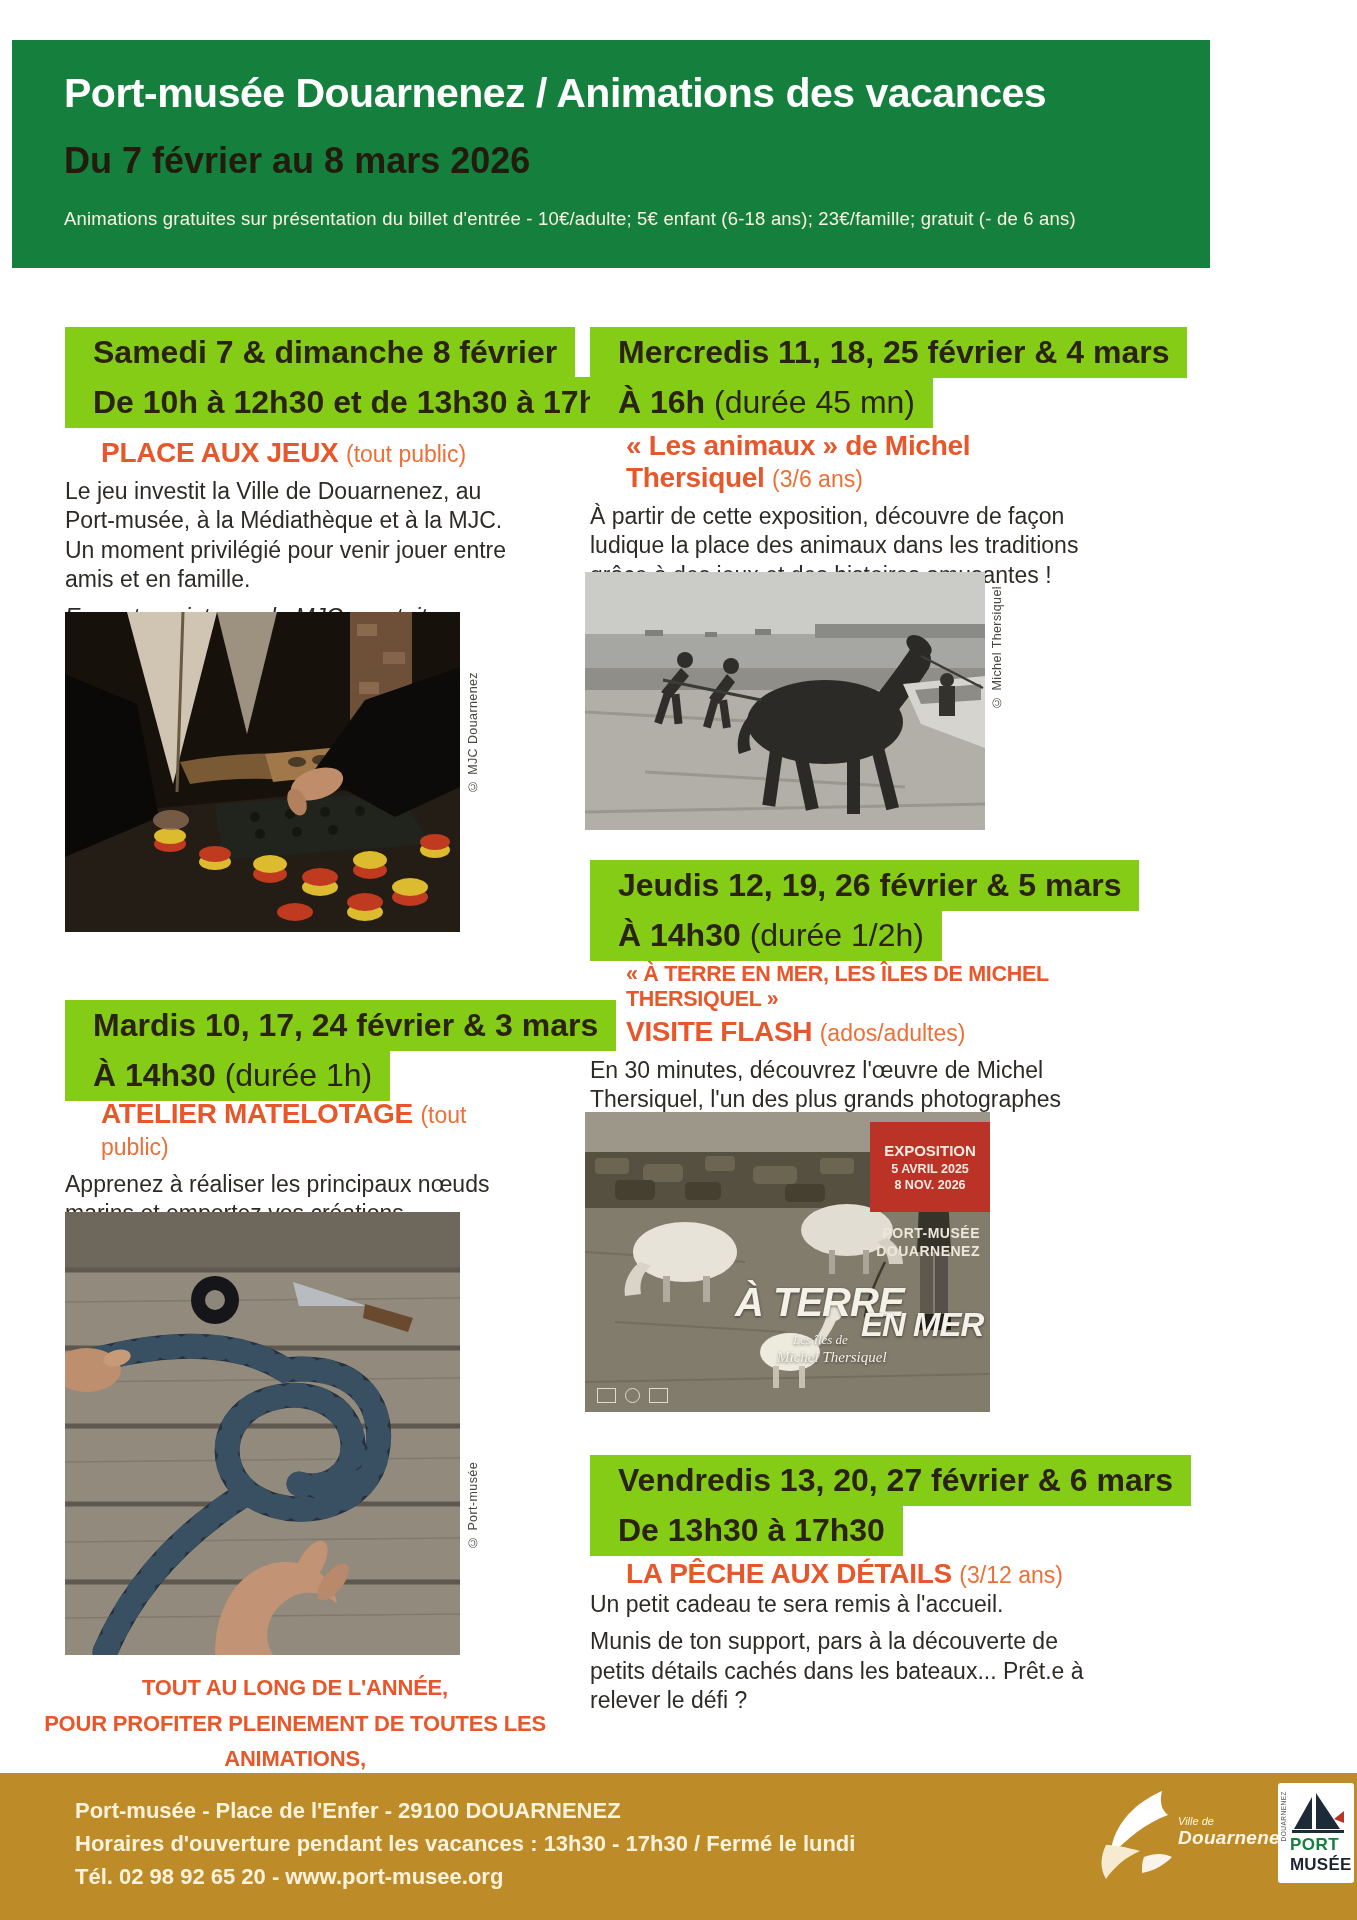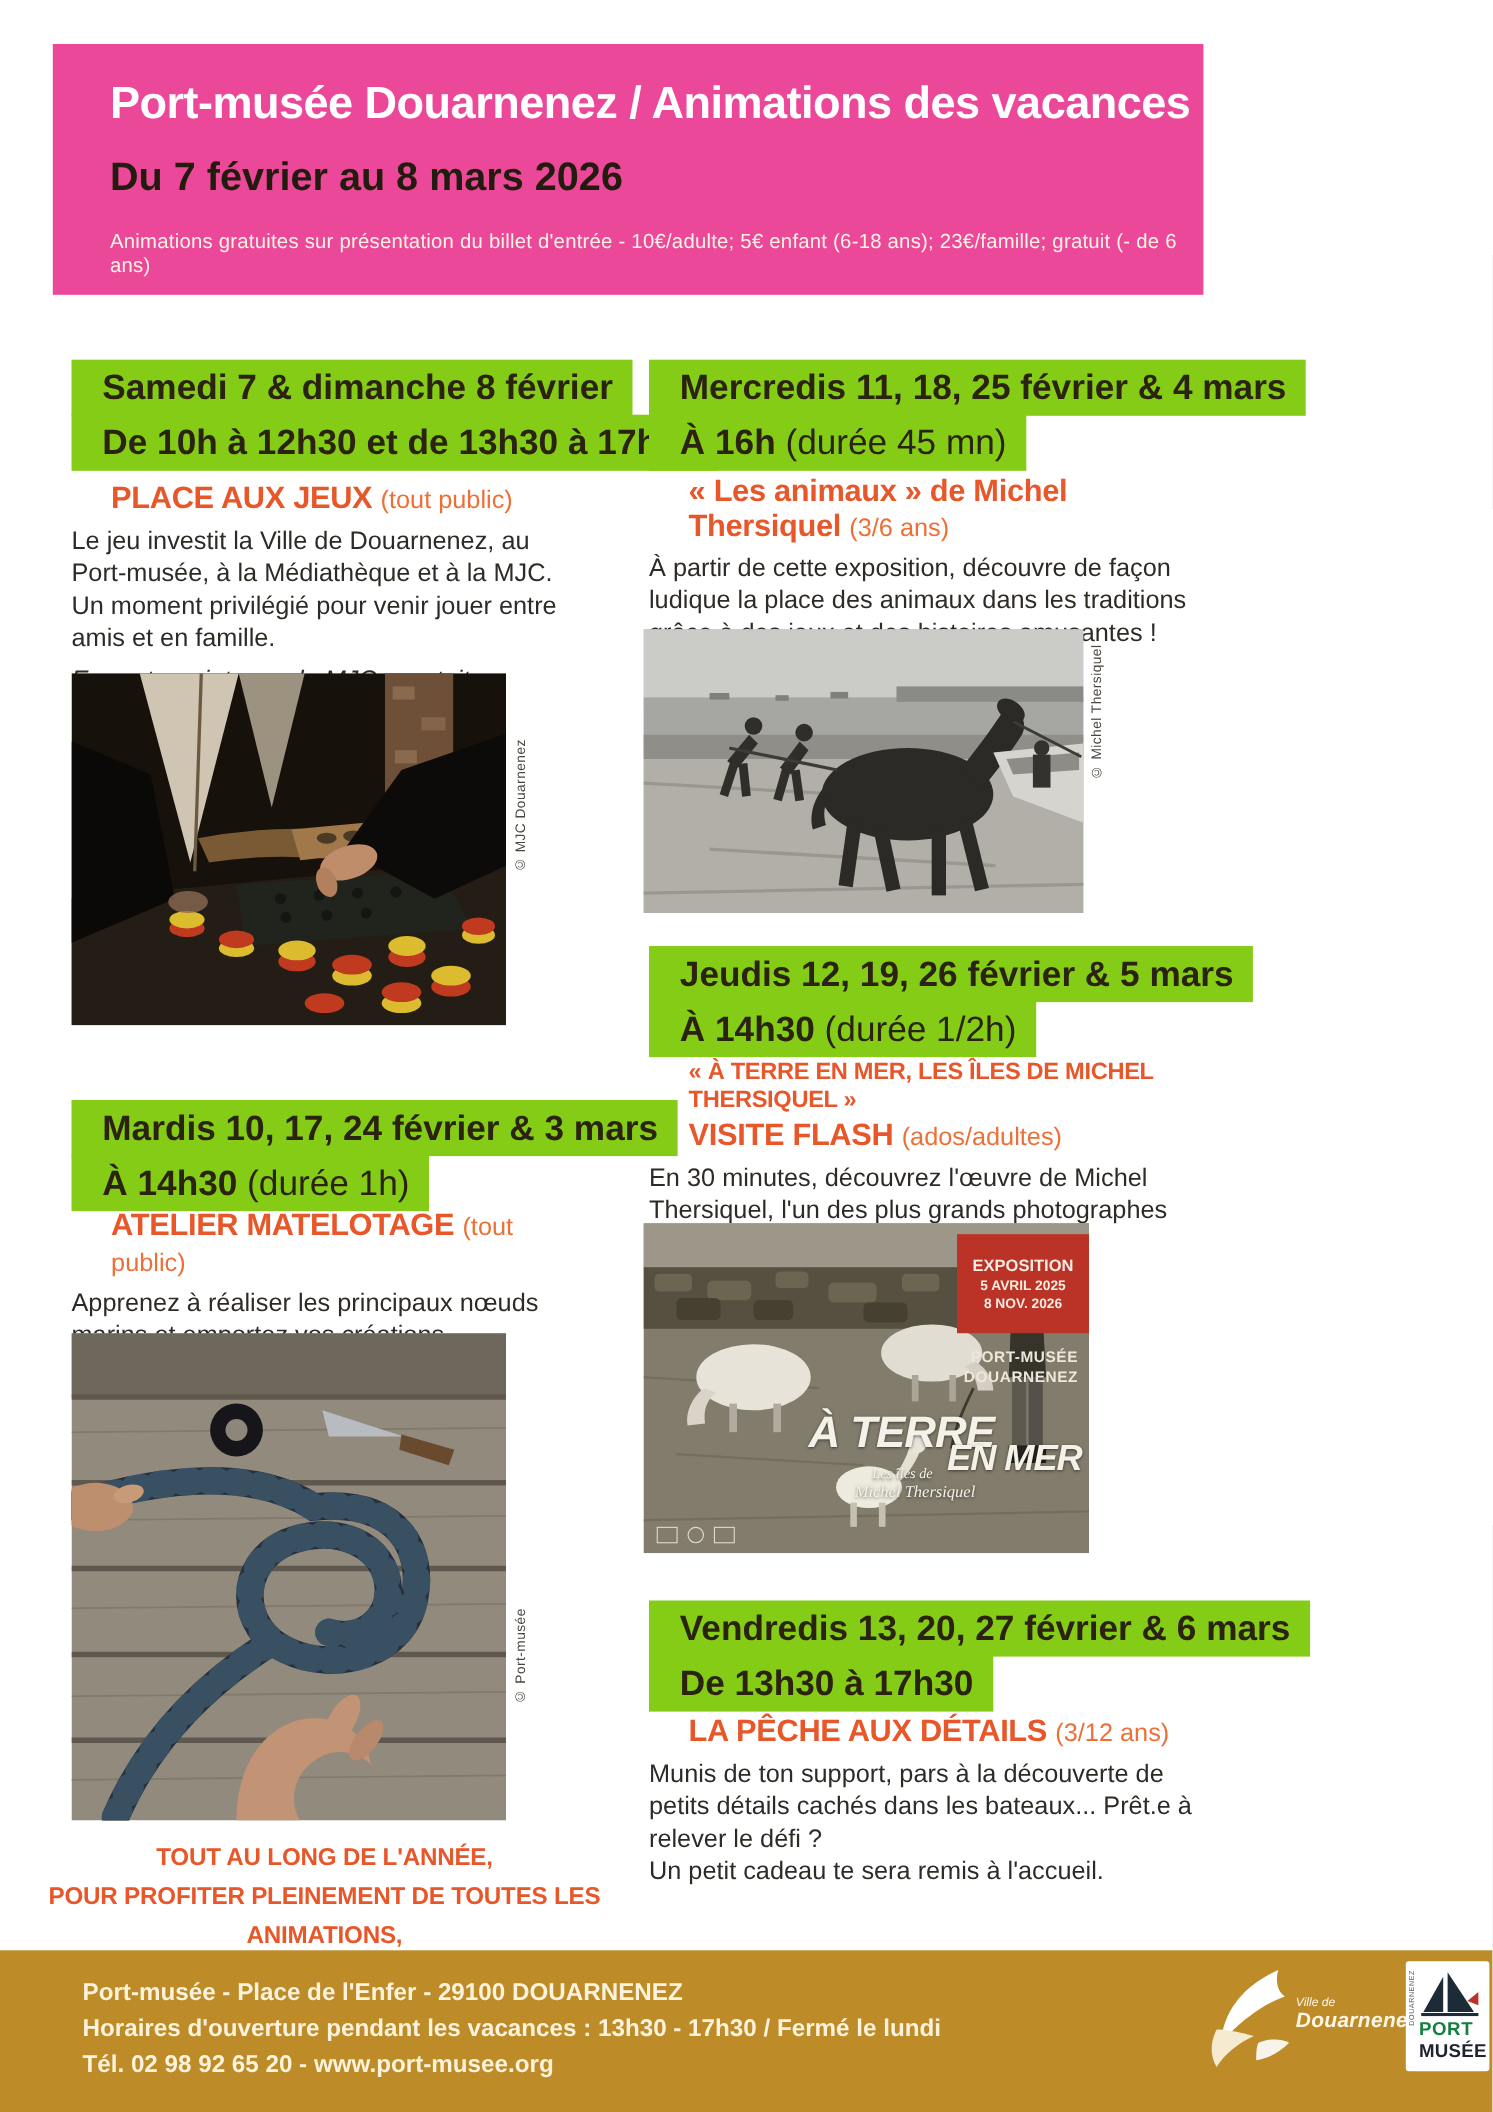--- a/index.html
+++ b/index.html
@@ -6,23 +6,22 @@
   .page {
     position:relative; width:1357px; height:1920px; margin:0 auto;
     background:#ffffff; overflow:hidden;
     font-family:"Liberation Sans","DejaVu Sans",sans-serif;
     color:#2e2b26;
   }
   .abs { position:absolute; }
 
   
   .header-band {
-    position:absolute; left:12px; top:40px; width:1046px; height:228px;
-    background:#ec4899;
-    margin-left:36px;
+    position:absolute; left:12px; top:40px; width:1198px; height:228px;
+    background:#15803d;
   }
   .header-title {
     position:absolute; left:52px; top:30px;
     font-size:41px; font-weight:800; color:#ffffff; letter-spacing:-0.5px;
   }
   .header-date {
     position:absolute; left:52px; top:100px;
     font-size:36px; font-weight:800; color:#231c0e;
   }
   .header-pricing {
@@ -402,22 +401,22 @@
         <b>De 13h30 à 17h30</b>
         <span class="reg"></span>
       </span>
   </div>
 
   <div class="abs sec" style="left:590px; top:1558px; width:520px;">
     <div class="sec-title">
       <span>LA PÊCHE AUX DÉTAILS</span>
       <span class="aud">(3/12 ans)</span>
     </div>
+    <p style="margin-top:0;">Un petit cadeau te sera remis à l'accueil.</p>
     <p>Munis de ton support, pars à la découverte de petits détails cachés dans les bateaux... Prêt.e à relever le défi ?</p>
-    <p style="margin-top:0;">Un petit cadeau te sera remis à l'accueil.</p>
   </div>
 
   <div class="footer-band">
     <div class="footer-text">
       <div>Port-musée - Place de l'Enfer - 29100 DOUARNENEZ</div>
       <div>Horaires d'ouverture pendant les vacances : 13h30 - 17h30 / Fermé le lundi</div>
       <div>Tél. 02 98 92 65 20 - www.port-musee.org</div>
     </div>
 
     <div class="city-logo">

